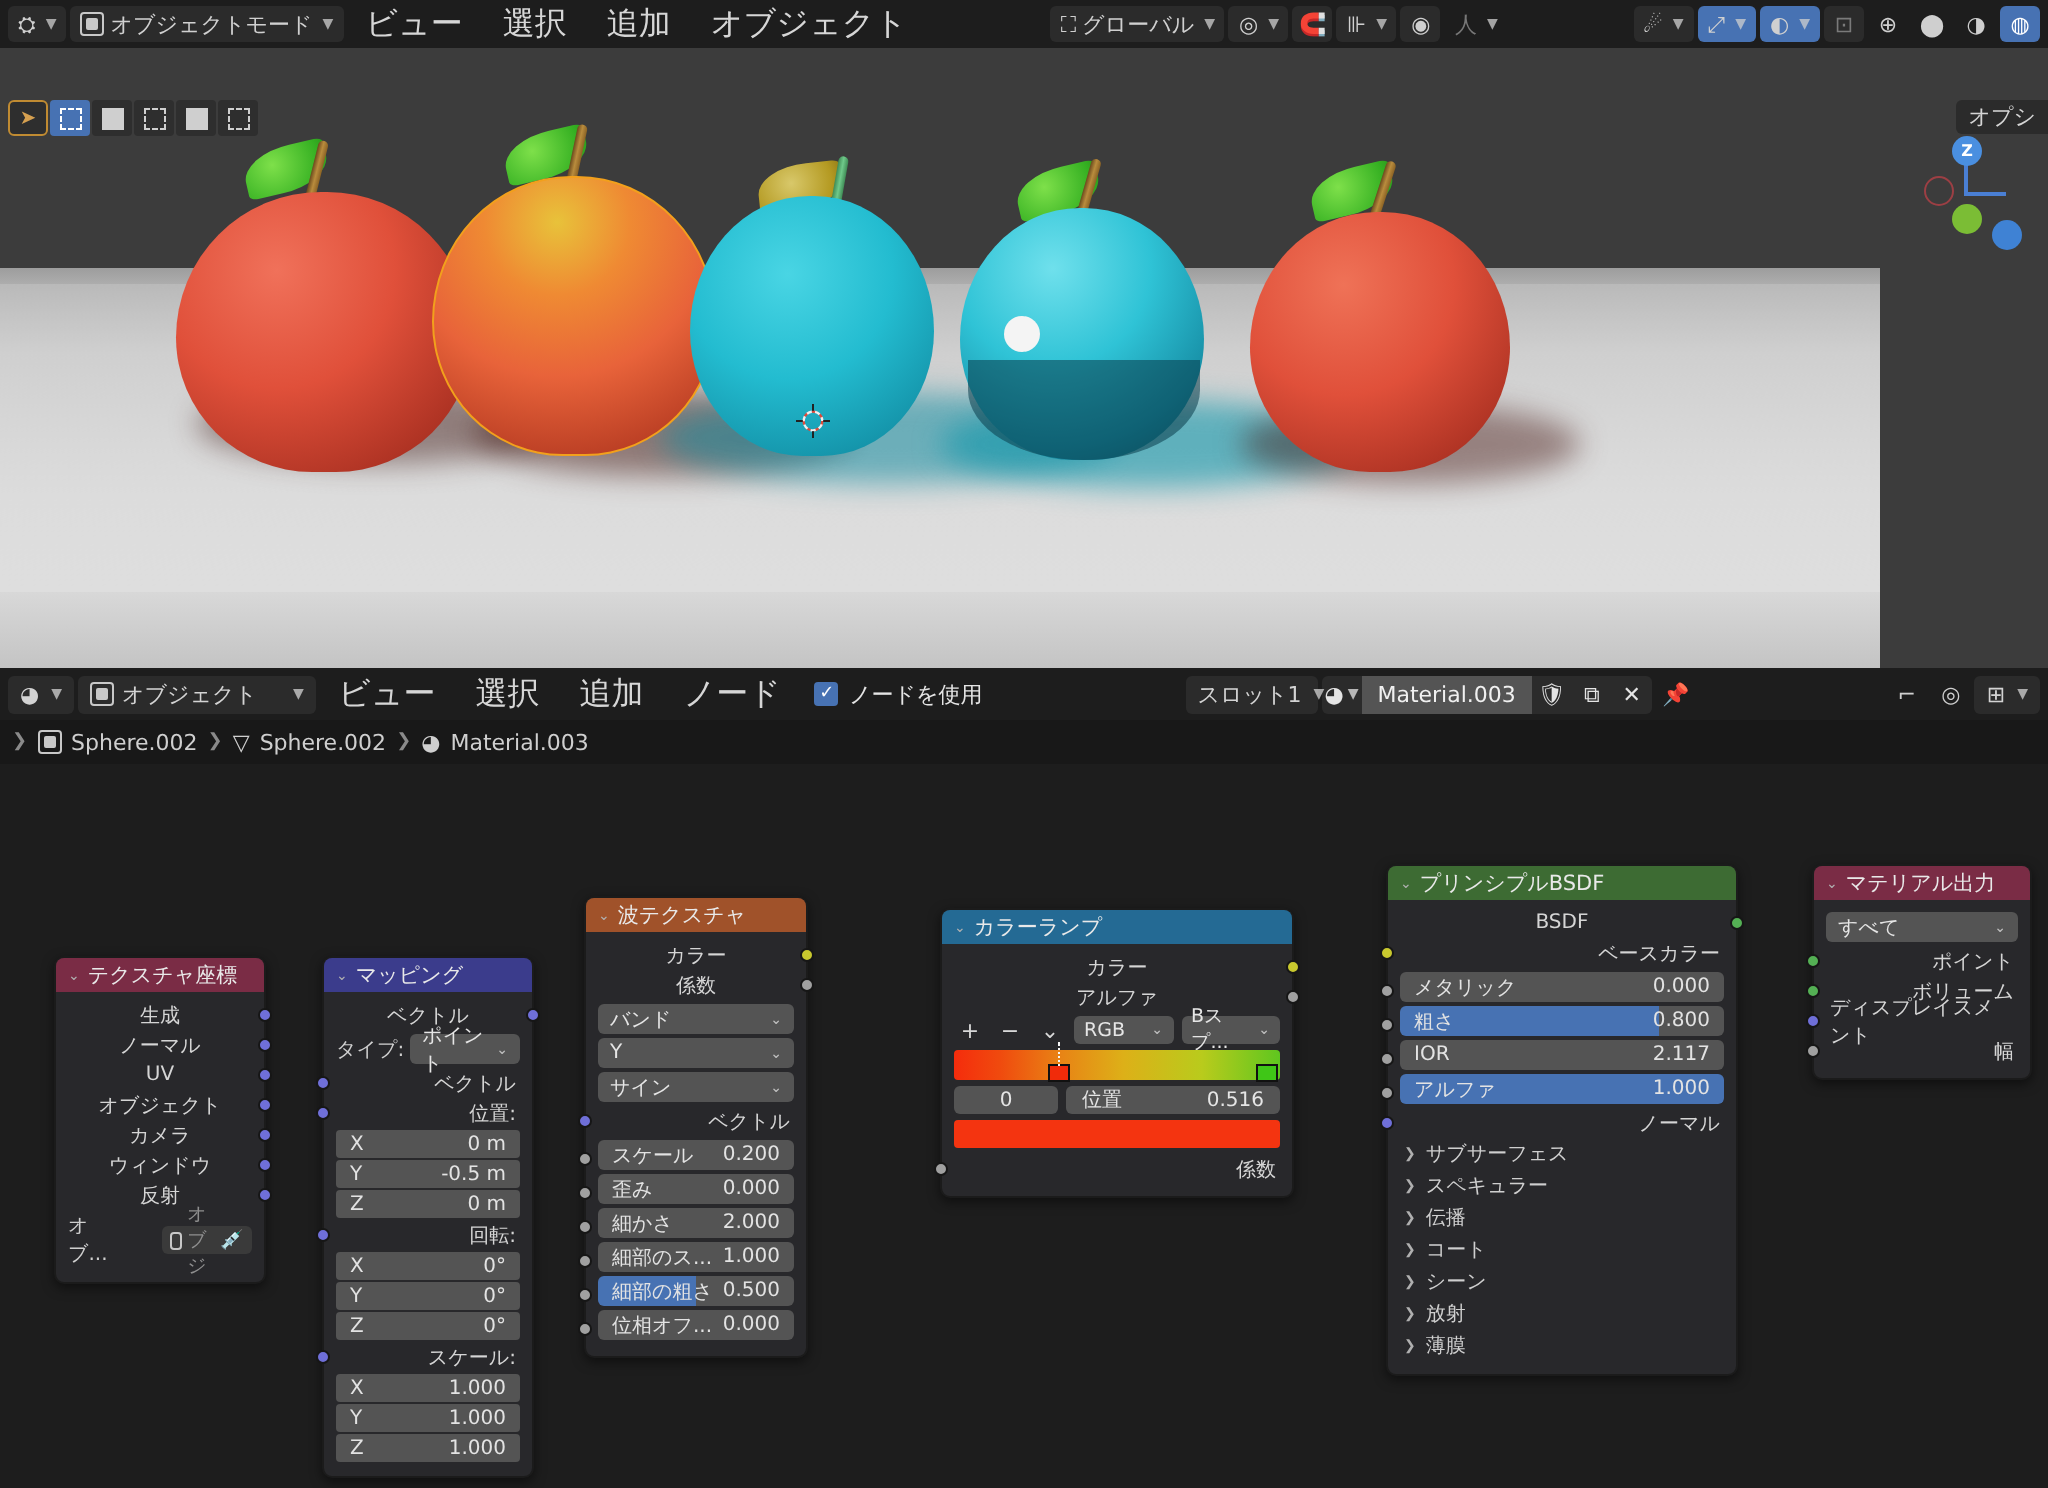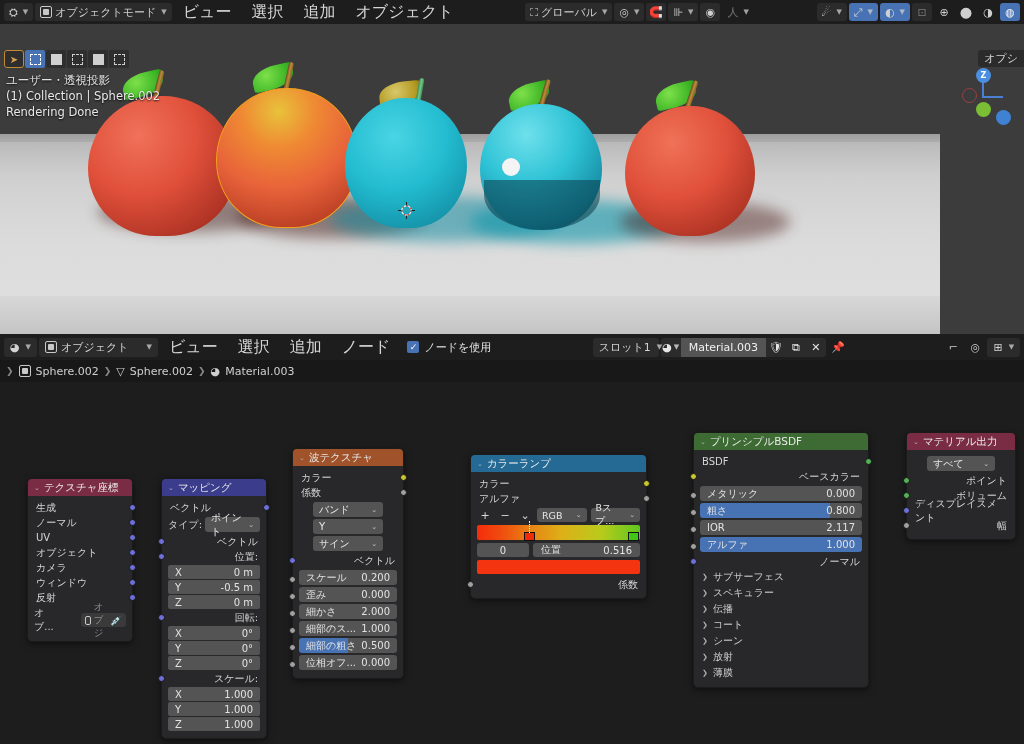--- a/index.html
+++ b/index.html
@@ -64,28 +64,28 @@
 
   
   .bread { position:absolute; left:0; top:360px; width:1024px; height:22px; background:#181818; display:flex; align-items:center; padding:0 6px; gap:5px; font-size:11px; color:#cfcfcf; }
   .bsep { color:#8a8a8a; font-size:9px; }
 
   
   .canvas { position:absolute; left:0; top:382px; width:1024px; height:362px; background:#1d1d1d; overflow:hidden; }
   .node { position:absolute; background:#28282b; border-radius:5px; border:1px solid #1b1b1b; box-shadow:0 2px 6px rgba(0,0,0,.5); }
   .nhead { height:17px; border-radius:4px 4px 0 0; display:flex; align-items:center; gap:4px; padding:0 6px; font-size:10.5px; color:#e9e9e9; }
   .nbody { padding:4px 0 6px; }
-  .row { display:flex; align-items:center; justify-content:flex-start; height:15px; padding:0 8px; font-size:10px; color:#d5d5d5; position:relative; }
+  .row { display:flex; align-items:center; justify-content:center; height:15px; padding:0 8px; font-size:10px; color:#d5d5d5; position:relative; }
   .row.left { justify-content:flex-end; }
   .sock { position:absolute; width:7px; height:7px; border-radius:50%; border:1px solid #161616; top:50%; margin-top:-3.5px; }
   .sock.out { right:-4px; }
   .sock.in { left:-4px; }
   .widget { margin:2px 6px; height:15px; border-radius:3px; background:#545454; display:flex; align-items:center; justify-content:space-between; padding:0 7px; font-size:10px; color:#e3e3e3; }
   .widget.sel { background:linear-gradient(to right,#4772b3 0%,#4772b3 var(--f,100%),#545454 var(--f,100%),#545454 100%); }
-  .dropdown { margin:2px 20px; height:15px; border-radius:3px; background:#545454; display:flex; align-items:center; justify-content:space-between; padding:0 6px; font-size:10px; color:#e6e6e6; }
+  .dropdown { margin:2px 6px; height:15px; border-radius:3px; background:#545454; display:flex; align-items:center; justify-content:space-between; padding:0 6px; font-size:10px; color:#e6e6e6; }
   .vecrow { display:flex; align-items:center; height:14px; margin:1px 6px; border-radius:2px; background:#545454; padding:0 7px; justify-content:space-between; font-size:10px; color:#e3e3e3; }
   .expand { display:flex; align-items:center; gap:5px; padding:1px 8px; font-size:10px; color:#cfcfcf; }
   .tri { font-size:7px; color:#b0b0b0; }
   .ramp { margin:3px 6px; height:15px; border-radius:2px; position:relative; }
   .rampstop { position:absolute; width:11px; height:9px; bottom:-1px; border:1.3px solid #111; }
   .swatch { margin:3px 6px; height:14px; border-radius:2px; }
   .ramptools { display:flex; align-items:center; gap:4px; margin:2px 6px; }
   .rt { width:16px; height:14px; display:flex; align-items:center; justify-content:center; font-size:11px; color:#d8d8d8; }
   .rdd { flex:1; height:14px; border-radius:3px; background:#545454; display:flex; align-items:center; justify-content:space-between; padding:0 5px; font-size:9.5px; color:#e6e6e6; }
   .objfield { display:flex; align-items:center; gap:18px; padding:1px 6px; font-size:10px; color:#cfcfcf; }
@@ -219,25 +219,20 @@
         <span class="mini-sq"></span>
       </div>
     <div class="vt">
         <span class="mini-sq f"></span>
       </div>
     <div class="vt">
         <span class="mini-sq"></span>
       </div>
   </div>
 
-  <div class="vp-info">
-    <div>ユーザー・透視投影</div>
-    <div>(1) Collection | Sphere.002</div>
-    <div>Rendering Done</div>
-  </div>
 
   <div class="vp-opts">
     <span>オプシ</span>
   </div>
 
   <div class="gizmo">
     <div class="gz-line" style="left:32px;top:14px;width:2px;height:22px"></div>
     <div class="gz-line" style="left:33px;top:34px;width:20px;height:2px"></div>
     <div class="gz" style="left:26px;top:6px;background:#4a8fe0">Z</div>
     <div class="gz" style="left:12px;top:26px;background:transparent;border:1.6px solid #9c3f44"></div>

